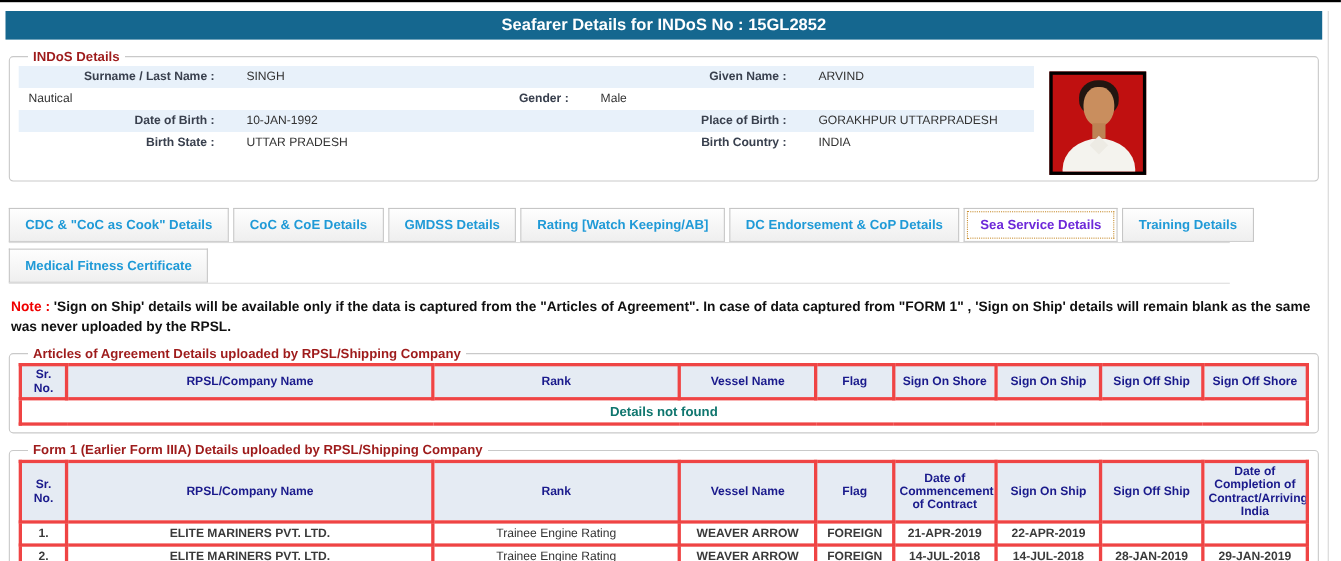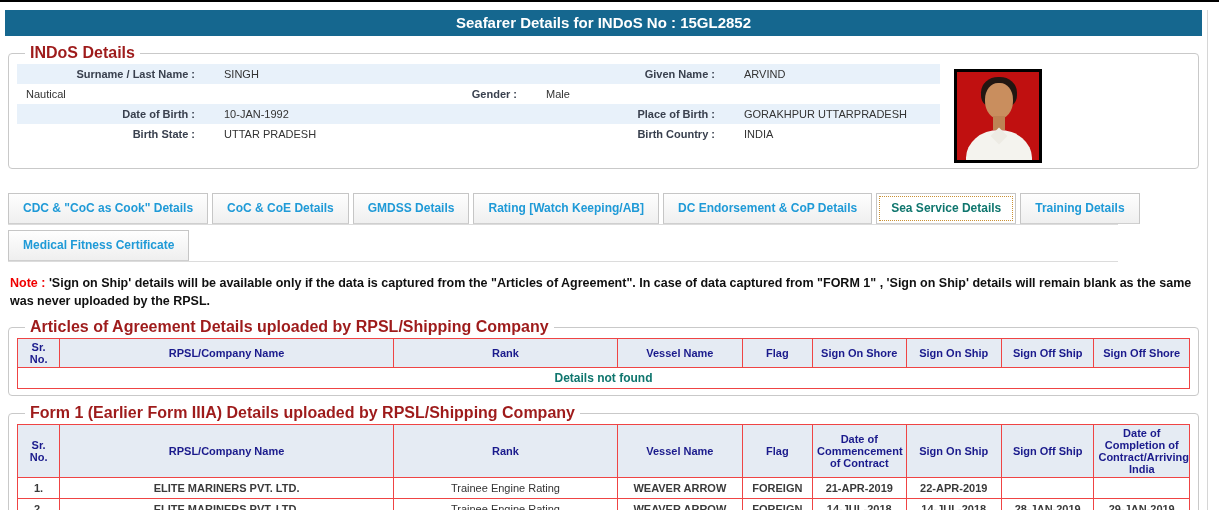--- a/index.html
+++ b/index.html
@@ -12,21 +12,21 @@
   .page { width:1208px; border-right:1px solid #d6d6d6; padding-bottom:6px; min-height:500px; }
   .titlebar {
     margin:8px 5px 0 5px; background:#15678F; color:#fff;
     font-weight:bold; font-size:15px; text-align:center; padding:4px 0 5px;
   }
   fieldset {
     border:1px solid #c9c9c9; border-radius:4px;
     margin:8px 8px 0 8px; padding:2px 8px 6px 8px; position:relative;
   }
   legend {
-    color:#9E1B1B; font-weight:bold; font-size:16px;
+    color:#9E1B1B; font-weight:bold; font-size:12px;
     padding:0 5px; margin-left:8px;
   }
   
   .indos-body { min-height:98px; }
   .indos-row { display:flex; height:20px; line-height:20px; font-size:11px; margin-right:250px;gap:20px; }
   .indos-row:nth-child(odd) { background:#E8F1FA; }
   .lbl { font-weight:bold; color:#39404E; text-align:right; white-space:nowrap; }
   .lbl.l { width:178px; }
   .val { color:#333; padding-left:9px; white-space:nowrap; }
   .val.l { width:370px; }
@@ -46,29 +46,29 @@
   .tabs { margin:24px 0 0 8px; display:flex; gap:4px; align-items:flex-end;
           border-bottom:1px solid #dcdcdc; width:1110px; }
   .tabs.row2 { margin-top:5px; }
   .tab {
     border:1px solid #c6c6c6; border-bottom-color:#cfcfcf;
     background:linear-gradient(#fefefe,#efefef);
     color:#1F9AD7; font-weight:bold; font-size:12px;
     padding:7px 14px 8px 14px; white-space:nowrap; cursor:pointer;
   }
   .tab.active {
-    background:#fff; color:#0f766e;
+    background:#fff; color:#6d28d9;
     outline:1px dotted #C99136; outline-offset:-4px;
   }
   
   .note { margin:13px 10px 0 10px; font-size:12.5px; font-weight:bold; color:#101010; line-height:1.4; }
   .note .red { color:#F00000; }
   
   table { width:100%; border-collapse:collapse; table-layout:fixed; }
-  th, td { border:1px solid #ef4444; font-size:11px; padding:2px 4px; overflow:hidden; }
+  th, td { border:3px solid #ef4444; font-size:11px; padding:2px 4px; overflow:hidden; }
   th { background:#E5EBF3; color:#1A1A8C; font-weight:bold; text-align:center; }
   td { color:#3A3A3A; font-weight:bold; background:#fff; }
   td.c0 { text-align:center; }
   td.c1, td.c2, td.c3 { text-align:center; }
   td.c2 { font-weight:normal; color:#333; }
   td.c4, td.c5, td.c6, td.c7, td.c8 { text-align:center; }
   .c0 { width:42px; } .c1 { width:332px; } .c2 { width:223px; } .c3 { width:124px; }
   .c4 { width:70px; } .c5 { width:93px; } .c6 { width:95px; } .c7 { width:92px; } .c8 { width:95px; }
   td.empty-msg { color:#0f766e; font-weight:bold; text-align:center; font-size:12px; padding:3px; }
   .form1 td { height:21px; }

